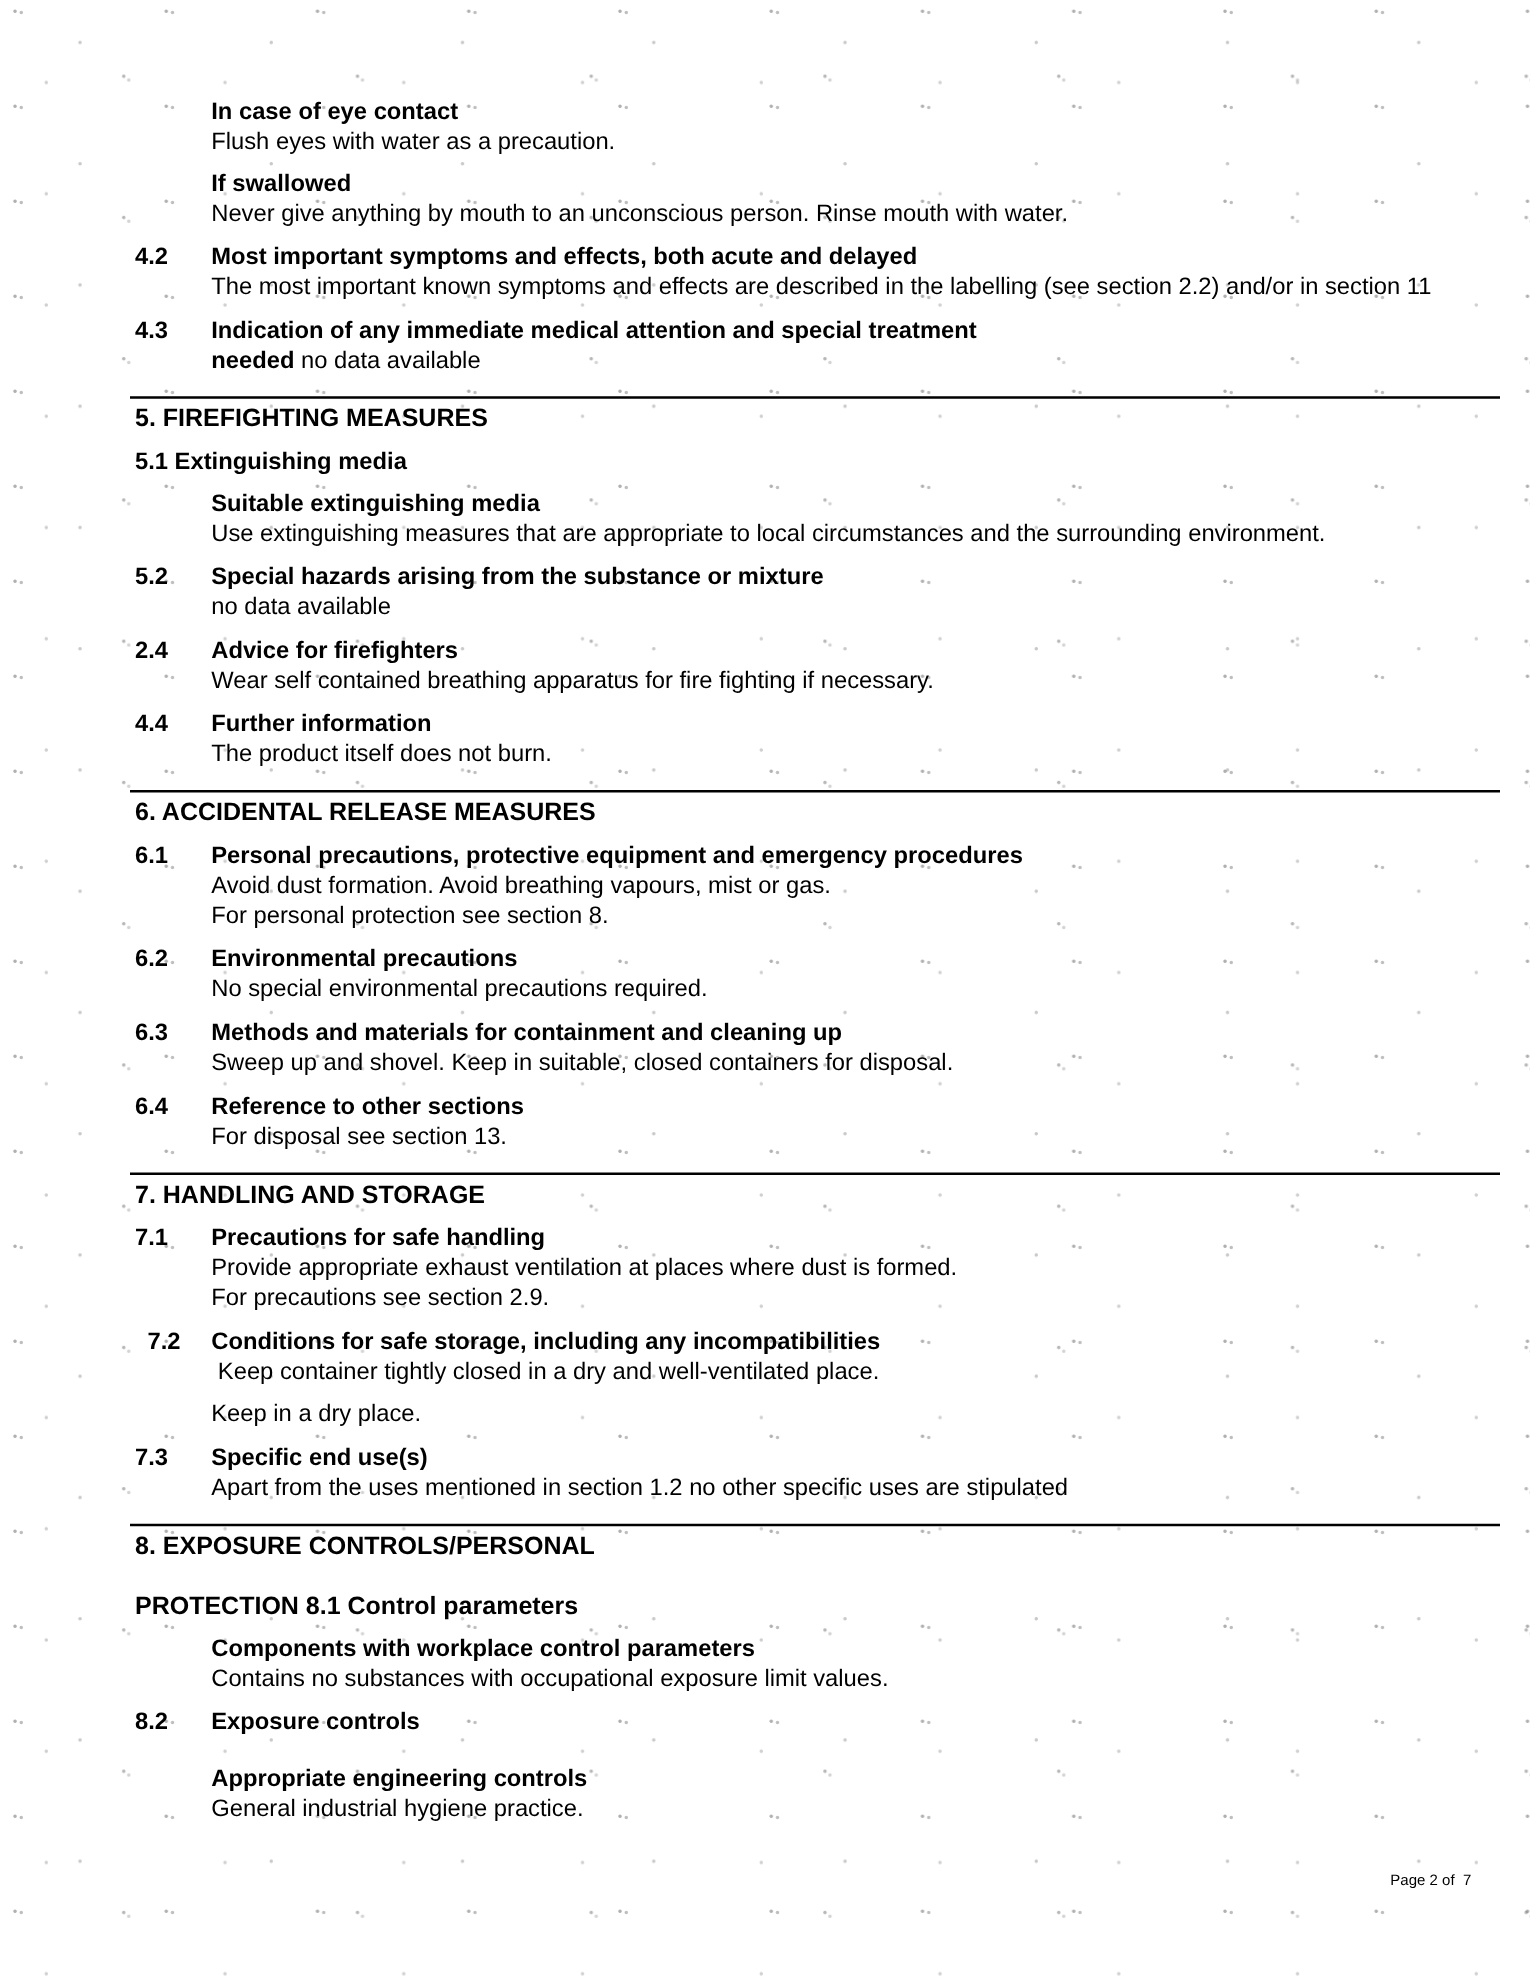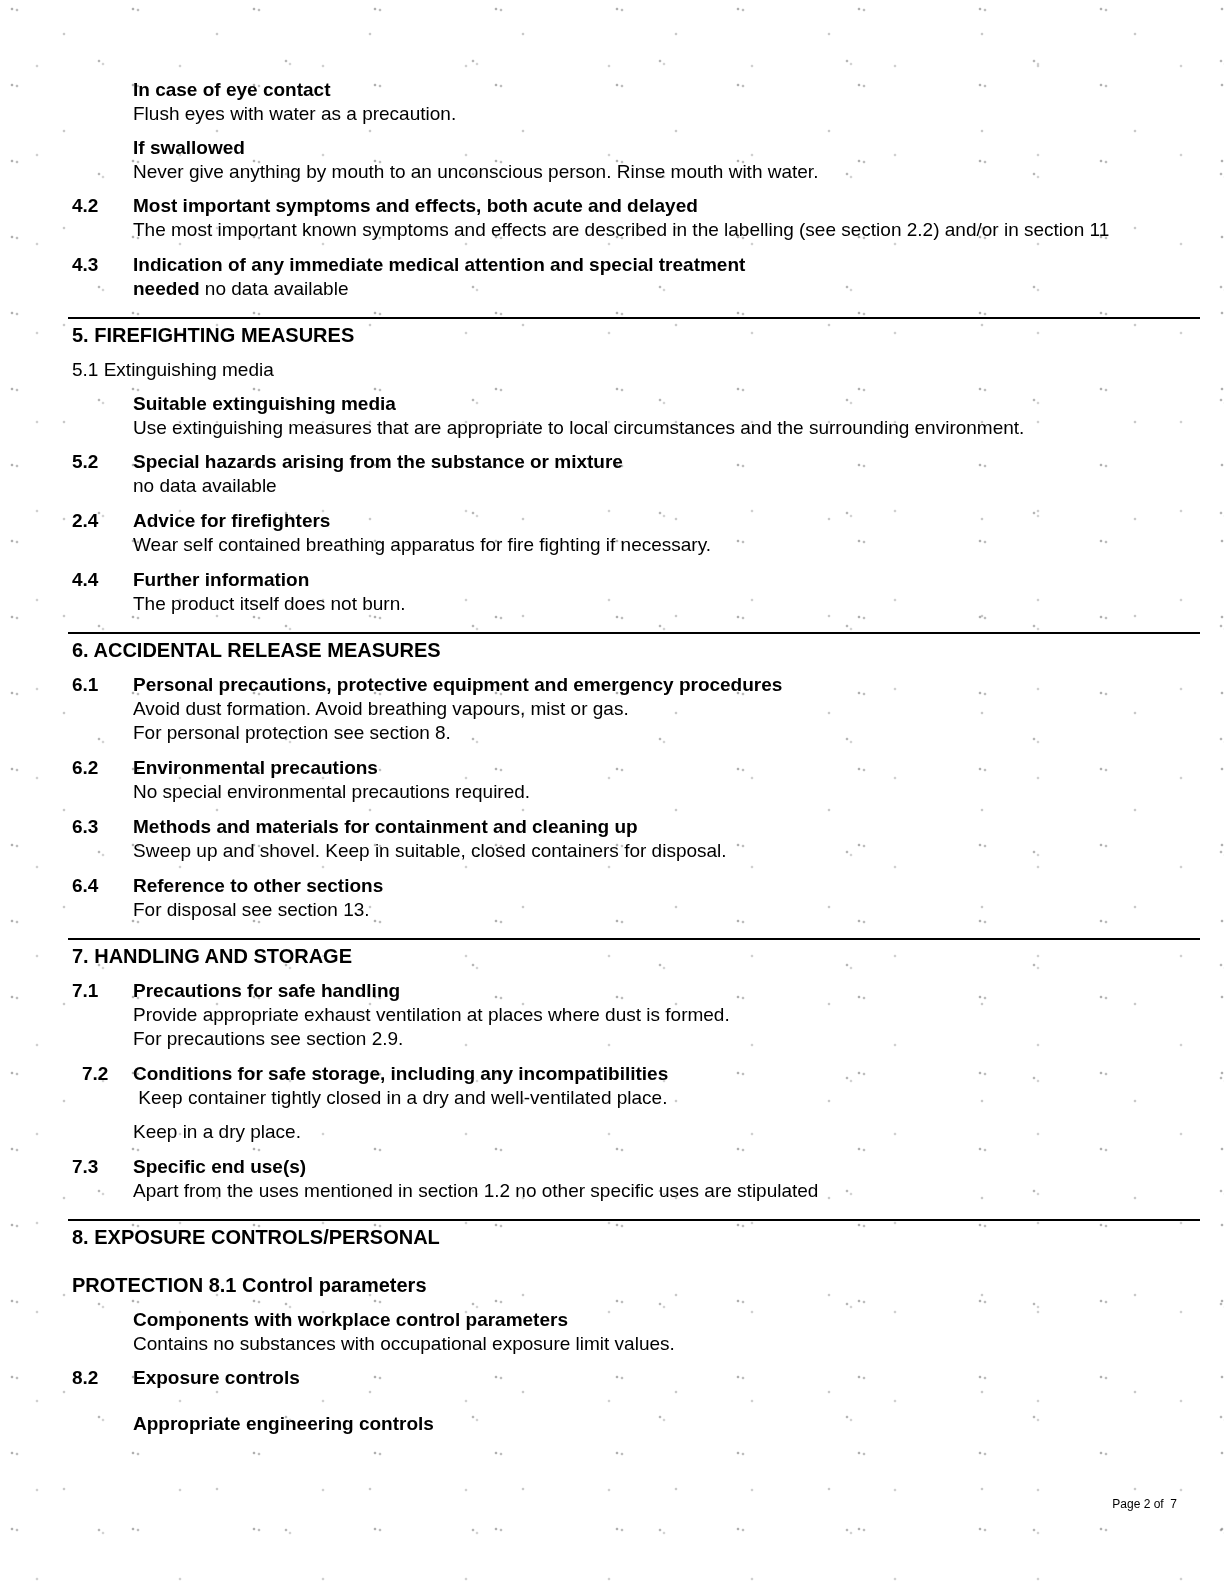--- a/index.html
+++ b/index.html
@@ -14,33 +14,33 @@
       radial-gradient(circle at 17px 10px, rgba(110,110,110,.45) 1px, transparent 1.7px),
       radial-gradient(circle at 64px 34px, rgba(120,120,120,.40) 1px, transparent 1.7px),
       radial-gradient(circle at 99px 61px, rgba(110,110,110,.50) 1px, transparent 1.7px),
       radial-gradient(circle at 103px 64px,rgba(130,130,130,.35) 1px, transparent 1.7px),
       radial-gradient(circle at 37px 66px, rgba(120,120,120,.35) 1px, transparent 1.7px);
     background-size: 121px 76px, 121px 76px, 153px 97px, 187px 113px, 187px 113px, 143px 89px;
     font-family:"Liberation Sans", sans-serif;
     color:#000;
     overflow:hidden;
   }
-  .content { padding:78px 44px 0 72px; font-size:19px; line-height:24px; }
+  .content { padding:78px 44px 0 108px; font-size:19px; line-height:24px; }
   .line { white-space:pre-wrap; }
   .b { font-weight:bold; }
   .item { margin-bottom:10px; }
   .row { display:flex; margin-bottom:11px; }
   .num { flex:none; width:61px; font-weight:bold; }
   .num.shift { padding-left:10px; box-sizing:border-box; }
   .itembody { flex:1; }
   .sub { margin-left:61px; }
   .rule { height:0; border:0; border-top:2px solid #000; margin:16px -20px 4px -4px; }
   .sectitle { font-weight:bold; font-size:20px; line-height:24px; margin-bottom:11px; }
   .sectitle.tight { margin-bottom:24px; }
-  .subsectitle { font-weight:normal; font-size:19px; line-height:24px; margin-bottom:10px; }
+  .subsectitle { font-weight:bold; font-size:19px; line-height:24px; margin-bottom:10px; }
   .gap-top { margin-top:10px; }
   .gap-top-lg { margin-top:22px; }
   .footer {
     position:absolute; top:1493px; right:47px;
     font-size:12px; line-height:22px; white-space:pre;
   }
 </style>
 </head>
 <body>
 
@@ -183,18 +183,19 @@
 
     <div class="row">
       <div class="num">8.2</div>
       <div class="itembody">
         <div class="line b">Exposure controls</div>
       </div>
     </div>
 
     <div class="item sub gap-top-lg">
       <div class="line b">Appropriate engineering controls</div>
+      <div class="line">General industrial hygiene practice.</div>
     </div>
 
   </div>
 
   <div class="footer">Page 2 of  7</div>
 </div>
 
 </body></html>

